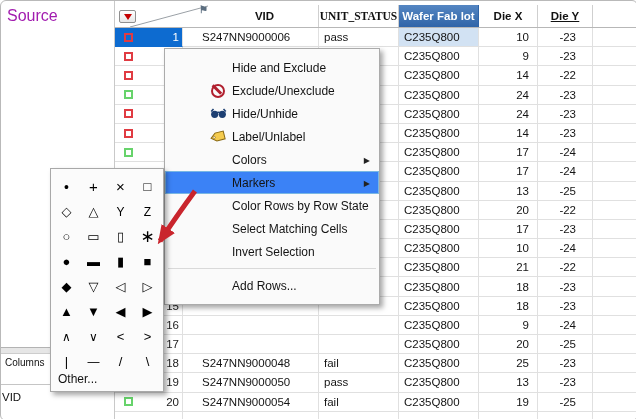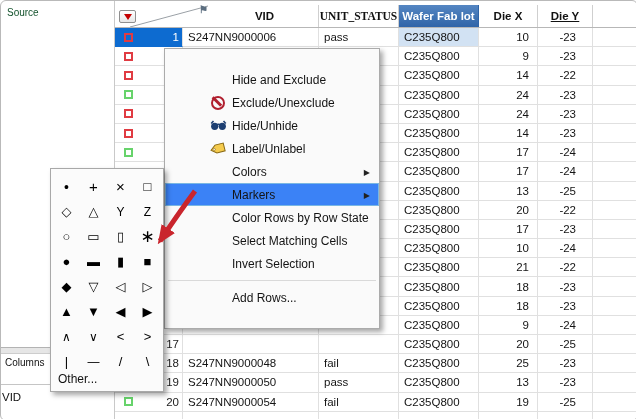--- a/index.html
+++ b/index.html
@@ -1,20 +1,20 @@
 <!DOCTYPE html>
 <html><head>
 <meta charset="utf-8">
 <style>
   html,body{margin:0;padding:0;background:#fff;}
   .screen{position:relative;width:636px;height:419px;border:1px solid #b9b9b9;border-radius:6px;
     overflow:hidden;background:#ffffff;font-family:"Liberation Sans",sans-serif;-webkit-font-smoothing:antialiased;}
   
   .vdivider{position:absolute;left:113px;top:0;width:1px;height:419px;background:#c9c9c9;z-index:1;}
-  .src-label{position:absolute;left:6px;top:6px;font-size:10px;color:#14532d;}
+  .src-label{position:absolute;left:6px;top:6px;font-size:16px;color:#a21caf;}
   .splitter{position:absolute;left:0;top:346px;width:113px;height:5px;background:#e6e6e6;
     border-top:1px solid #b3b3b3;border-bottom:1px solid #cdcdcd;z-index:1;}
   .cols-label{position:absolute;left:4px;top:356px;font-size:10px;color:#111;z-index:1;}
   .cols-div2{position:absolute;left:0;top:383px;width:113px;height:1px;background:#c5c5c5;z-index:1;}
   .vid-item{position:absolute;left:1px;top:390px;font-size:11.5px;color:#111;z-index:1;}
   
   .table{position:absolute;left:114px;top:4px;width:522px;bottom:0;z-index:2;}
   .hrow{display:flex;height:22px;border-bottom:1px solid #b7b7b7;background:#fff;}
   .hcell{box-sizing:border-box;border-right:1px solid #cfcfcf;font-weight:bold;font-size:11.5px;
     display:flex;align-items:center;justify-content:center;color:#111;white-space:nowrap;overflow:hidden;}
@@ -27,32 +27,32 @@
     border:1px solid #8f8f8f;border-radius:2px;background:linear-gradient(#ffffff,#e7e7e7);
     display:flex;align-items:center;justify-content:center;}
   .tri{width:0;height:0;border-left:4px solid transparent;border-right:4px solid transparent;border-top:6px solid #c40000;}
   .flag{position:absolute;right:3px;top:-1px;font-size:10px;color:#5c6e80;}
   .rows{position:absolute;left:0;top:23px;width:522px;bottom:-20px;overflow:hidden;}
   .trow{display:flex;height:19.2px;box-sizing:border-box;}
   .cell{box-sizing:border-box;border-right:1px solid #e0e0e0;border-bottom:1px solid #e0e0e0;
     font-size:11.5px;color:#141414;display:flex;align-items:center;white-space:nowrap;overflow:hidden;}
   .c-marker{width:26px;justify-content:center;border-right:none;}
   .c-num{width:42px;justify-content:flex-end;padding-right:3px;color:#222;}
-  .c-vid{width:136px;padding-left:5px;} .c-status{width:80px;padding-left:5px;}
+  .c-vid{width:136px;padding-left:19px;} .c-status{width:80px;padding-left:5px;}
   .c-lot{width:80px;padding-left:5px;}
   .c-diex{width:59px;justify-content:flex-end;padding-right:8px;}
   .c-diey{width:55px;justify-content:flex-end;padding-right:16px;}
   .c-extra{width:44px;border-right:none;}
   .trow.sel .c-marker,.trow.sel .c-num{background:#0d6bd0;color:#fff;border-bottom-color:#0d6bd0;}
   .trow.sel .c-lot{background:#d2e2f3;}
   .rsq{width:9px;height:9px;box-sizing:border-box;border:2px solid;}
   .rsq.red{border-color:#e03b42;} .rsq.green{border-color:#67d36b;}
   
   .cmenu{position:absolute;left:163px;top:47px;width:216px;box-sizing:border-box;background:#fafafa;
-    border:1px solid #ababab;box-shadow:3px 3px 5px rgba(0,0,0,0.35);padding:19px 0;z-index:20;}
+    border:1px solid #ababab;box-shadow:3px 3px 5px rgba(0,0,0,0.35);padding:7px 0;z-index:20;}
   .mitem{height:23px;display:flex;align-items:center;font-size:12px;color:#141414;position:relative;padding-left:67px;}
   .mitem.hl{background:#3b82f6;box-shadow:inset 0 0 0 1px #79b7e3;}
   .msep{height:1px;background:#d9d9d9;margin:5px 3px;}
   .micon{position:absolute;left:44px;top:50%;transform:translateY(-50%);width:18px;height:16px;
     display:flex;justify-content:center;align-items:center;}
   .subarrow{position:absolute;right:9px;top:50%;transform:translateY(-50%);font-size:8px;color:#222;}
   .nosign{width:14px;height:14px;box-sizing:border-box;border:2.8px solid #b01f2e;border-radius:50%;position:relative;display:inline-block;}
   .nosign::after{content:"";position:absolute;width:12px;height:2.8px;background:#b01f2e;top:2.8px;left:-1.9px;transform:rotate(45deg);}
   
   .palette{position:absolute;left:49px;top:167px;width:114px;height:224px;box-sizing:border-box;background:#fbfbfb;

